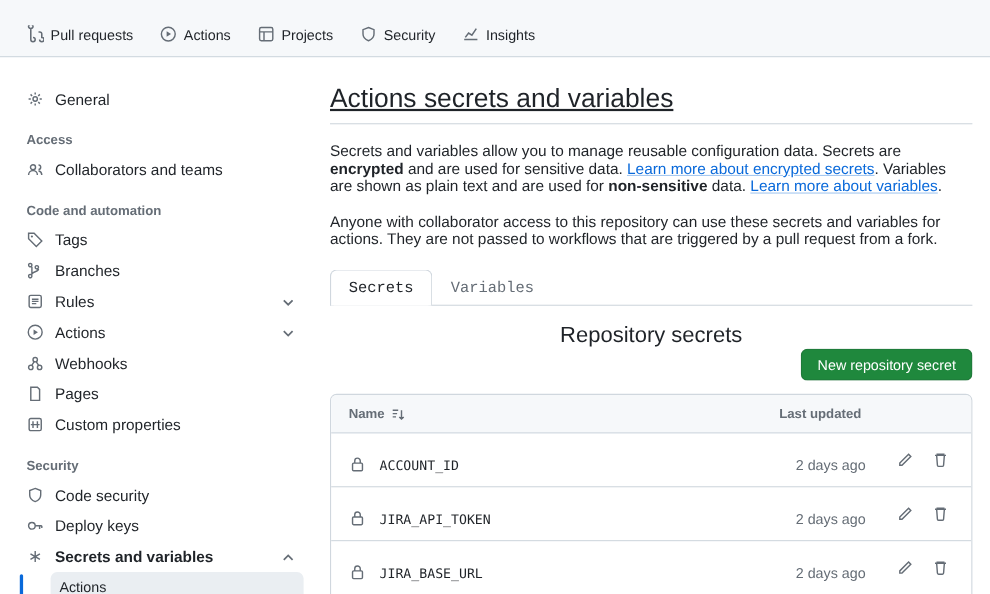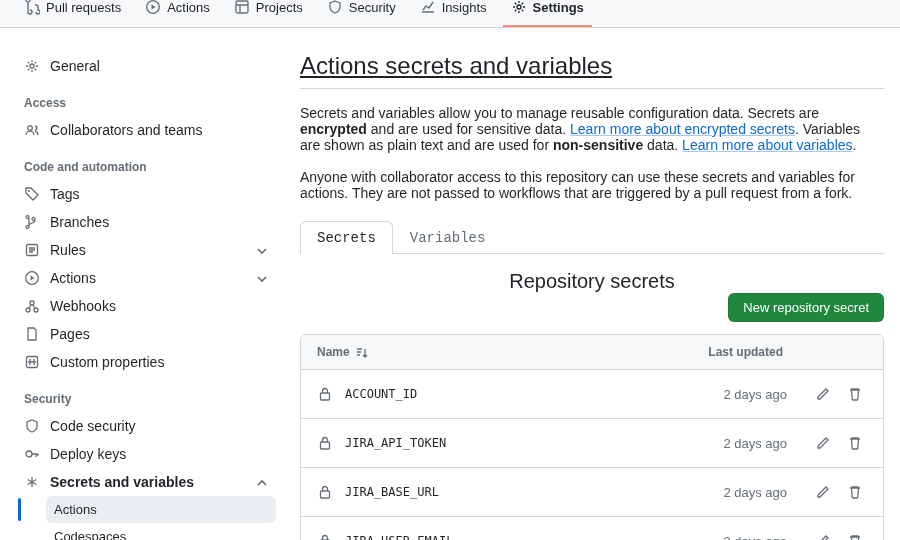--- a/index.html
+++ b/index.html
@@ -9,21 +9,21 @@
     --link:#0969da;
     --accent:#fd8c73;
     --green:#1f883d;
     --hover:#f6f8fa;
   }
   *{box-sizing:border-box;}
   body{margin:0;font-family:-apple-system,BlinkMacSystemFont,"Segoe UI",Helvetica,Arial,sans-serif;color:var(--fg);font-size:14px;background:#fff;}
   svg{display:block;}
 
   
-  .repo-nav{display:flex;gap:8px;padding:0 16px;border-bottom:1px solid var(--border);background:#f6f8fa;height:28px;align-items:flex-end;}
+  .repo-nav{display:flex;gap:8px;padding:0 16px;border-bottom:1px solid var(--border);background:#f6f8fa;height:52px;align-items:flex-end;}
   .repo-nav .tab{display:flex;align-items:center;gap:6px;padding:8px 8px 10px;font-size:13px;color:var(--fg);border-bottom:2px solid transparent;cursor:pointer;}
   .repo-nav .tab.selected{border-bottom-color:var(--accent);font-weight:600;}
   .repo-nav .tab .ico{color:#656d76;}
   .repo-nav .tab.selected .ico{color:#1f2328;}
 
   .layout{display:flex;max-width:1200px;margin:0 auto;padding:24px 16px;gap:24px;}
 
   .sidebar{width:260px;flex:none;}
   .side-group-title{font-size:12px;font-weight:600;color:var(--muted);padding:16px 8px 6px;}
   .side-item{display:flex;align-items:center;gap:10px;padding:6px 8px;border-radius:6px;cursor:pointer;color:var(--fg);}
@@ -46,21 +46,21 @@
   .tabnav .tn.sel{border-color:var(--border);background:#fff;color:var(--fg);}
 
   .section-head{display:flex;align-items:center;margin:4px 0 12px;flex-direction:column;}
   .section-head h2{font-size:20px;font-weight:400;margin:0;}
   .btn-primary{margin-left:auto;background:var(--green);color:#fff;border:1px solid rgba(31,35,40,.15);border-radius:6px;padding:6px 14px;font-size:13px;font-weight:500;cursor:pointer;}
 
   .tbl{border:1px solid var(--border);border-radius:6px;overflow:hidden;}
   .tbl-head{display:flex;align-items:center;padding:10px 16px;background:var(--hover);border-bottom:1px solid var(--border);font-size:12px;color:var(--muted);font-weight:600;}
   .tbl-head .col-name{display:flex;gap:4px;}
   .tbl-head .col-upd{margin-left:auto;margin-right:84px;}
-  .row{display:flex;align-items:center;padding:12px 16px;border-bottom:1px solid var(--border);}
+  .row{display:flex;align-items:flex-end;padding:12px 16px;border-bottom:1px solid var(--border);}
   .row:last-child{border-bottom:none;}
   .row .lock{color:#656d76;margin-right:12px;}
   .row .name{font-family:ui-monospace,SFMono-Regular,Menlo,monospace;font-size:12px;}
   .row .upd{margin-left:auto;color:var(--muted);font-size:13px;margin-right:24px;}
   .row .act{color:#656d76;cursor:pointer;padding:4px;}
   .row .act+.act{margin-left:8px;}
 </style>
 </head>
 <body>
 
@@ -186,28 +186,20 @@
       <span>Security</span>
     </div>
   <div class="tab">
       <span class="ico">
         <svg width="16" height="16">
           <use href="#i-graph"></use>
         </svg>
       </span>
       <span>Insights</span>
     </div>
-  <div class="tab selected">
-      <span class="ico">
-        <svg width="16" height="16">
-          <use href="#i-gear"></use>
-        </svg>
-      </span>
-      <span>Settings</span>
-    </div>
 </nav>
 
 <div class="layout">
   <aside class="sidebar">
     <div class="side-item">
         <span class="ico">
           <svg width="16" height="16">
             <use href="#i-gear"></use>
           </svg>
         </span>

